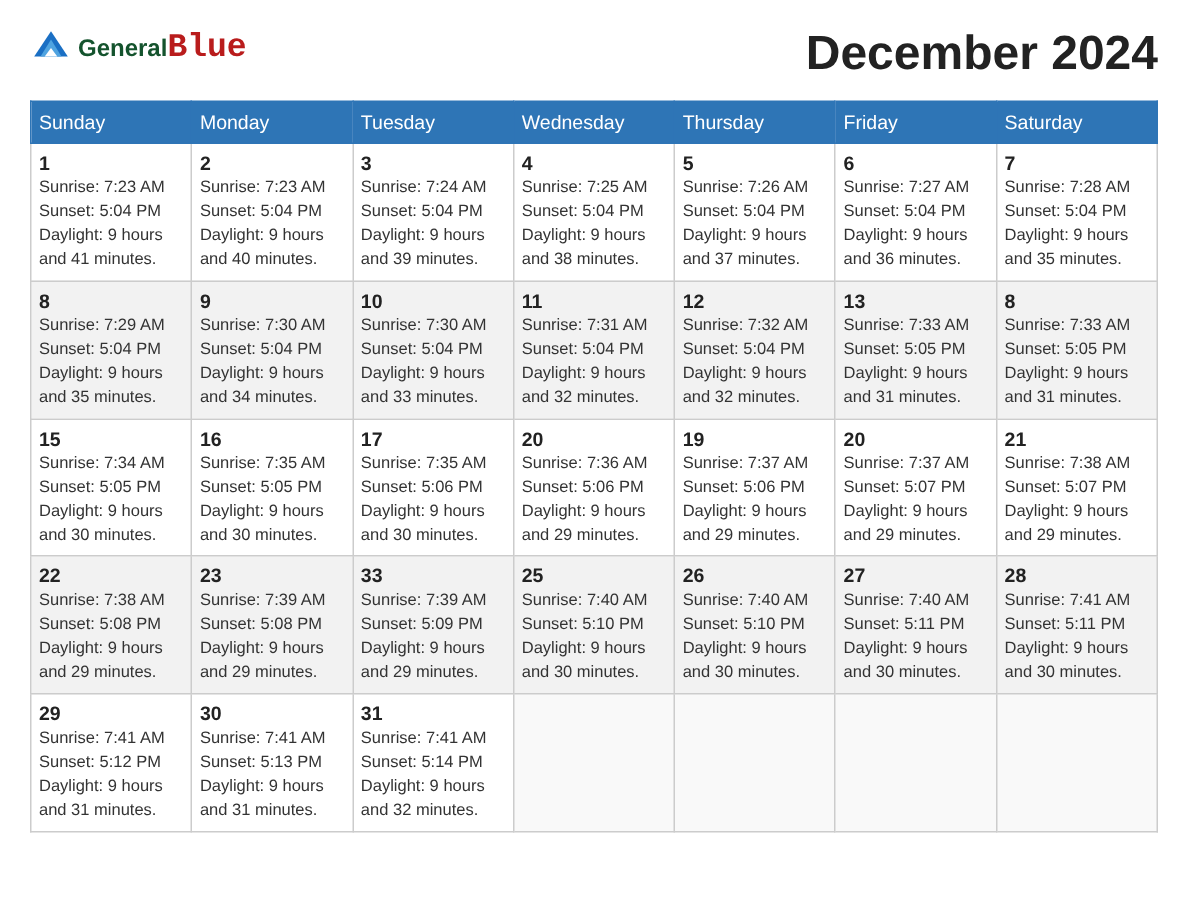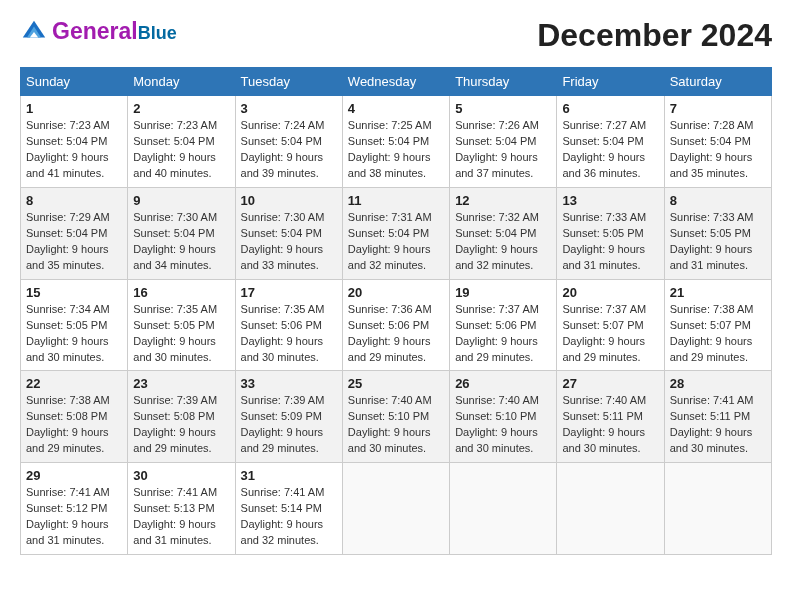--- a/index.html
+++ b/index.html
@@ -19,30 +19,31 @@
       justify-content: space-between;
       align-items: flex-start;
       margin-bottom: 14px;
     }
     .logo {
       display: flex;
       align-items: center;
       gap: 4px;
     }
     .logo-text-general {
-      font-size: 23px;
+      font-size: 16px;
       font-weight: bold;
-      color: #a21caf;
+      color: #14532d;
       line-height: 1.1;
     }
     .logo-text-blue {
-      font-size: 18px;
+      font-size: 22px;
       font-weight: bold;
-      color: #0369a1;
+      color: #b91c1c;
       line-height: 1.1;
+      font-family: Liberation Mono, monospace;
     }
     .logo-icon {
       width: 28px;
       height: 28px;
     }
     .title-block {
       text-align: right;
       margin-left: 11px;
     }
     .title-block h1 {

